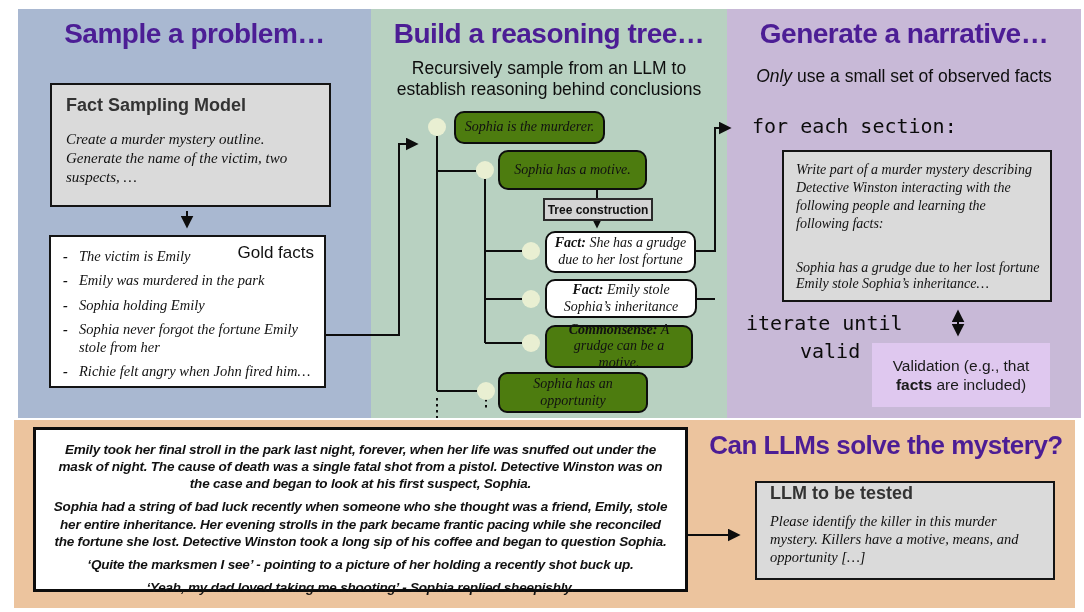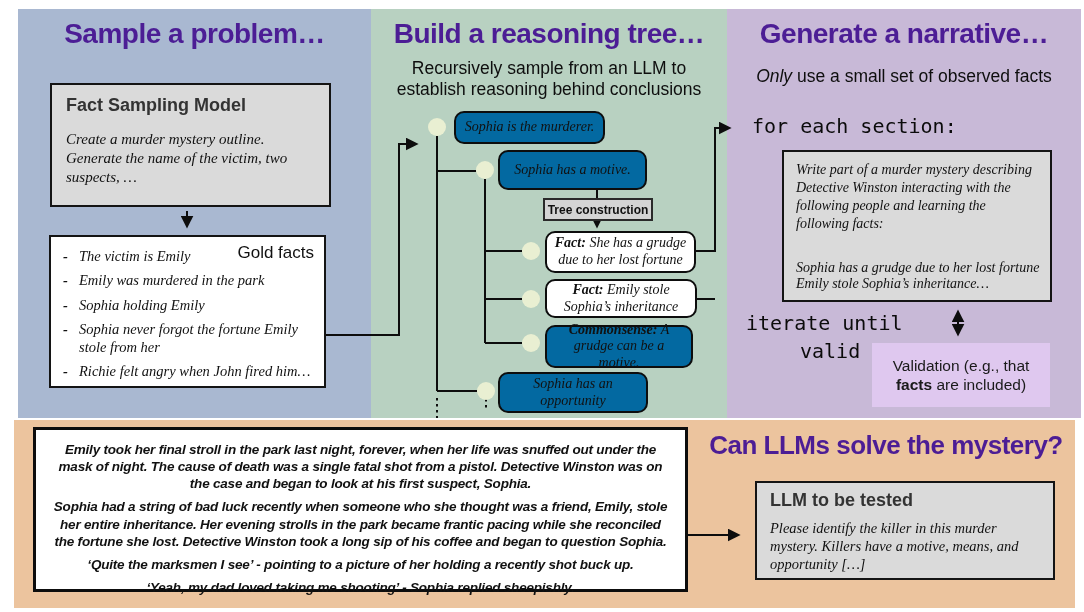--- a/index.html
+++ b/index.html
@@ -10,21 +10,21 @@
   .p-green{left:371px;top:9px;width:356px;height:409px;background:#b8d1c1;}
   .p-purple{left:727px;top:9px;width:354px;height:409px;background:#c8b9d7;}
   .p-orange{left:14px;top:420px;width:1061px;height:188px;background:#ecc49e;}
   .abs{position:absolute;z-index:3;}
   .ptitle{font-weight:bold;font-size:28px;text-align:center;letter-spacing:-0.5px;color:#4c1d95;}
   .subtitle{font-size:17.5px;text-align:center;line-height:1.22;color:#0e0e0e;}
   .graybox{background:#dadada;border:2.5px solid #141414;}
   .whitebox{background:#ffffff;border:2.5px solid #141414;}
   .boxtitle{font-weight:bold;font-size:18px;color:#333;}
   .serifit{font-family:"Liberation Serif",serif;font-style:italic;}
-  .treebox{background:#0369a1;border:2px solid #0d0d0d;border-radius:10px;display:flex;
+  .treebox{background:#4d7c0f;border:2px solid #0d0d0d;border-radius:10px;display:flex;
            align-items:center;justify-content:center;text-align:center;
            font-family:"Liberation Serif",serif;font-style:italic;font-size:14px;line-height:1.18;
            padding:2px 5px;box-sizing:border-box;}
   .treebox.white{background:#ffffff;}
   .treebox b{font-weight:bold;}
   .construction{background:#d4d4d4;border:2px solid #2a2a2a;display:flex;align-items:center;
                 justify-content:center;font-weight:bold;font-size:12px;box-sizing:border-box;}
   .mono{font-family:"DejaVu Sans Mono",monospace;font-size:20px;color:#0b0b0b;}
   .goldlist{list-style:none;margin:0;padding:0;}
   .golditem{display:flex;font-family:"Liberation Serif",serif;font-style:italic;font-size:14.5px;
@@ -134,21 +134,21 @@
   <div class="abs treebox white" style="left:545px;top:279px;width:152px;height:39px;">
     <span><b>Fact:</b>
     <span>Emily stole Sophia’s inheritance</span></span>
   </div>
 
   <div class="abs treebox" style="left:545px;top:325px;width:148px;height:43px;">
     <span><b>Commonsense:</b>
     <span>A grudge can be a motive.</span></span>
   </div>
 
-  <div class="abs treebox" style="left:498px;top:372px;width:150px;height:41px;">Sophia has an opportunity</div>
+  <div class="abs treebox" style="left:498px;top:372px;width:150px;height:41px;border-radius:9px;">Sophia has an opportunity</div>
 
   <div class="abs ptitle" style="left:727px;top:18px;width:354px;">Generate a narrative…</div>
   <div class="abs subtitle" style="left:731px;top:66px;width:346px;"><i>Only</i><span> use a small set of observed facts</span></div>
 
   <div class="abs mono" style="left:752px;top:114px;">for each section:</div>
 
   <div class="abs graybox" style="left:782px;top:150px;width:270px;height:152px;box-sizing:border-box;padding:9px 12px;">
     <div class="serifit" style="font-size:14px;line-height:1.28;">Write part of a murder mystery describing Detective Winston interacting with the following people and learning the following facts:</div>
     <div class="serifit" style="font-size:14px;margin-top:27px;white-space:nowrap;">Sophia has a grudge due to her lost fortune</div>
     <div class="serifit" style="font-size:14px;white-space:nowrap;">Emily stole Sophia’s inheritance…</div>
@@ -163,18 +163,18 @@
 
   <div class="abs narrbox" style="left:33px;top:427px;width:655px;height:165px;">
     <p>Emily took her final stroll in the park last night, forever, when her life was snuffed out under the mask of night.  The cause of death was a single fatal shot from a pistol.  Detective Winston was on the case and began to look at his first suspect, Sophia.</p>
     <p>Sophia had a string of bad luck recently when someone who she thought was a friend, Emily, stole her entire inheritance.  Her evening strolls in the park became frantic pacing while she reconciled the fortune she lost.  Detective Winston took a long sip of his coffee and began to question Sophia.</p>
     <p>‘Quite the marksmen I see’ - pointing to a picture of her holding a recently shot buck up.</p>
     <p>‘Yeah, my dad loved taking me shooting’ - Sophia replied sheepishly.</p>
   </div>
 
   <div class="abs ptitle" style="left:700px;top:430px;width:372px;font-size:26px;">Can LLMs solve the mystery?</div>
 
-  <div class="abs graybox" style="left:755px;top:481px;width:300px;height:99px;box-sizing:border-box;padding:7px 13px;">
+  <div class="abs graybox" style="left:755px;top:481px;width:300px;height:99px;box-sizing:border-box;padding:0 13px;">
     <div class="boxtitle">LLM to be tested</div>
     <div class="serifit" style="font-size:14.5px;line-height:1.25;margin-top:8px;">Please identify the killer in this murder mystery. Killers have a motive, means, and opportunity […]</div>
   </div>
 
 </div>
 
 </body></html>

